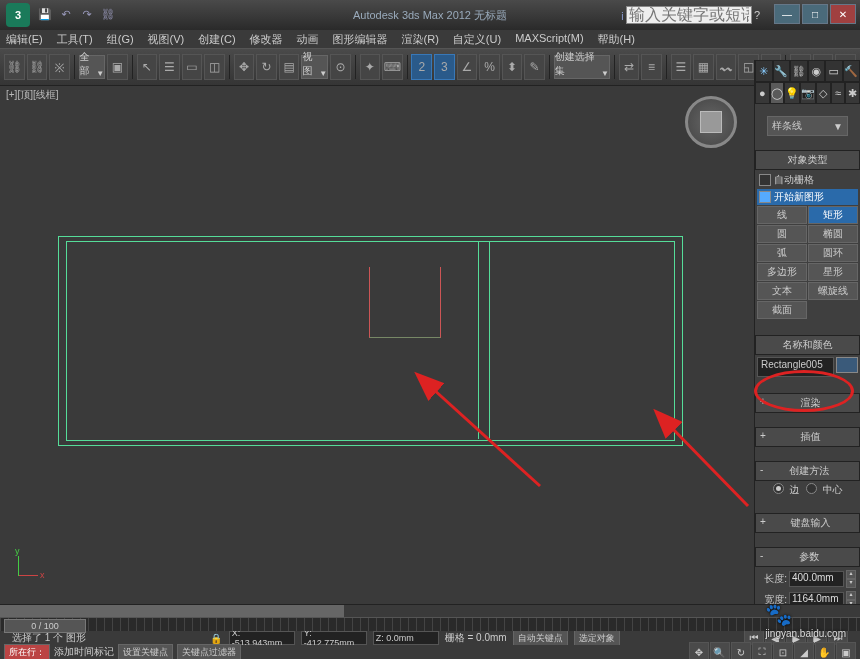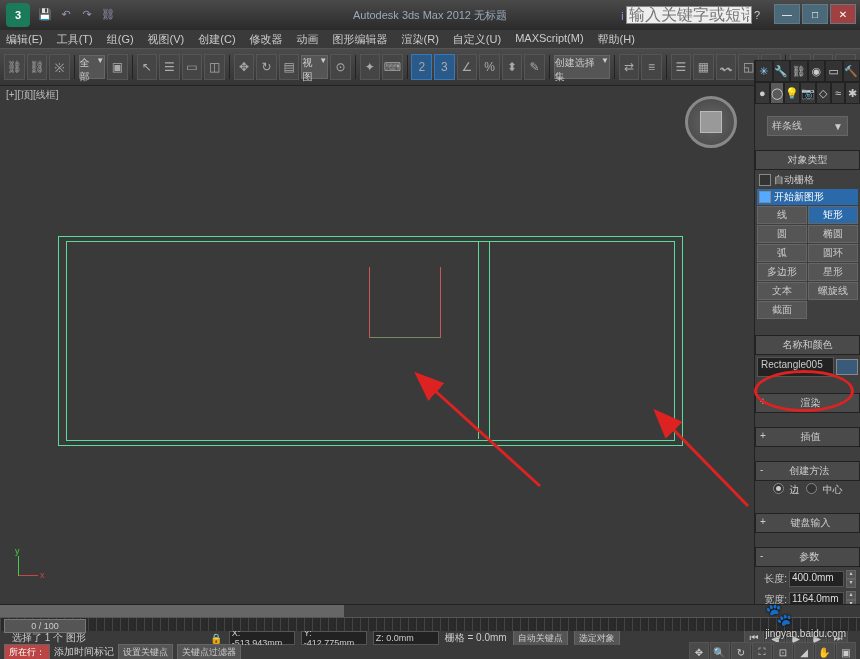--- a/index.html
+++ b/index.html
@@ -10,21 +10,21 @@
 .search-input{width:120px;height:16px;background:#eee;border:1px solid #888;font-size:16px;padding:0 2px}
 .win-ctrl{position:absolute;right:4px;top:4px;display:flex;gap:2px}
 .win-btn{width:24px;height:18px;background:#4a6a7a;border:1px solid #678;display:flex;align-items:center;justify-content:center;font-size:10px;color:#fff}
 .win-btn.close{background:#a04040}
 .menubar{height:18px;background:#3a3a3a;display:flex;gap:2px;font-size:11px;color:#ccc}
 .menu-item{padding:2px 6px;cursor:pointer}
 .toolbar{height:36px;background:linear-gradient(#4a4a4a,#353535);border-top:1px solid #555;border-bottom:1px solid #222;display:flex;align-items:center;padding:0 4px;gap:2px}
 .tb-btn{width:24px;height:24px;background:#454545;border:1px solid #555;display:flex;align-items:center;justify-content:center;font-size:12px;color:#aaa;cursor:pointer}
 .tb-btn.active{background:#2a5a8a;border-color:#3878b8}
 .tb-sep{width:1px;height:24px;background:#222;margin:0 2px}
-.tb-dropdown{height:22px;background:#555;border:1px solid #666;padding:0 0;display:flex;align-items:flex-start;font-size:10px;color:#ccc;gap:4px}
+.tb-dropdown{height:22px;background:#555;border:1px solid #666;padding:0 0;display:flex;align-items:flex-end;font-size:10px;color:#ccc;gap:4px}
 .tb-dropdown::after{content:'▼';font-size:8px}
 .viewport-area{position:absolute;top:86px;left:0;right:105px;bottom:55px;background:#3a3a3a}
 .view-label{position:absolute;top:2px;left:6px;color:#bbb;font-size:10px}
 .viewcube{position:absolute;top:10px;right:18px;width:46px;height:46px;border:3px solid #888;border-radius:50%;display:flex;align-items:center;justify-content:center;background:radial-gradient(#666,#444)}
 .viewcube-inner{width:20px;height:20px;background:#999;border:1px solid #bbb}
 .rect-green{position:absolute;border:1px solid #5d9;background:transparent}
 .rect-red{position:absolute;border:1px solid #c55;border-bottom:none;border-right:none}
 .axis{position:absolute;bottom:28px;left:18px;width:30px;height:30px}
 .axis-x{position:absolute;bottom:0;left:0;width:20px;height:1px;background:#c44}
 .axis-y{position:absolute;bottom:0;left:0;width:1px;height:20px;background:#4c4}
@@ -247,21 +247,21 @@
         <div class="panel-btn">文本</div>
         <div class="panel-btn">螺旋线</div>
       </div>
     <div class="btn-row">
         <div class="panel-btn">截面</div>
         <div class="panel-btn" style="visibility:hidden"></div>
       </div>
   </div>
 
   <div class="rollout-hdr">名称和颜色</div>
-  <div style="display:flex;align-items:center">
+  <div style="display:flex;">
     <div class="name-field" style="flex:1">Rectangle005</div>
     <div class="color-swatch"></div>
   </div>
 
   <div class="rollout-hdr"><span style="float:left">+</span><span>渲染</span></div>
   <div class="rollout-hdr"><span style="float:left">+</span><span>插值</span></div>
   <div class="rollout-hdr"><span style="float:left">-</span><span>创建方法</span></div>
   <div class="radio-row">
     <div class="radio checked"></div>
       <span>边</span>

